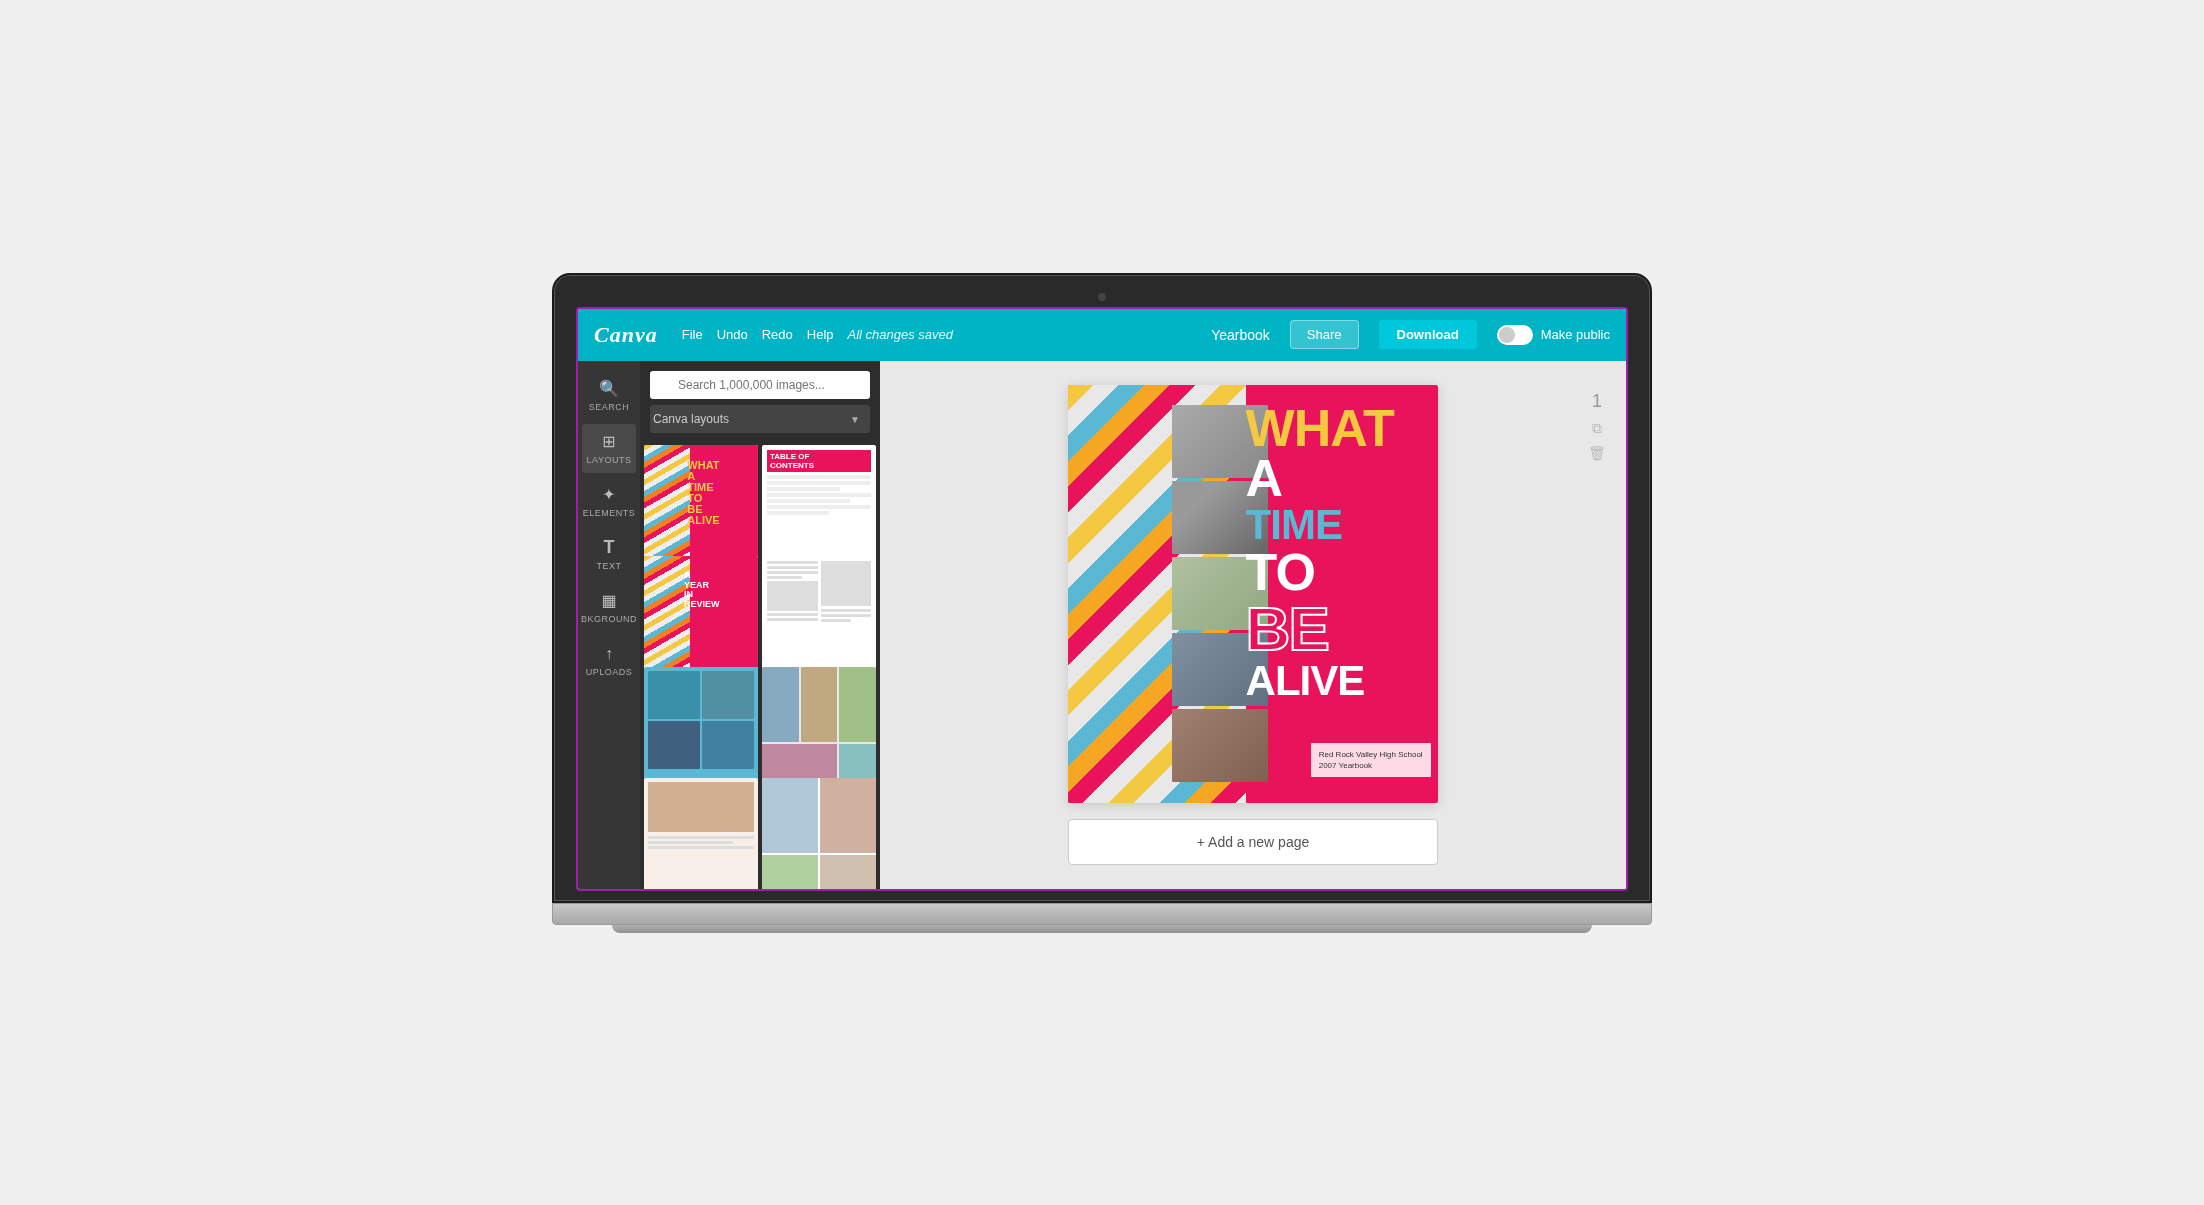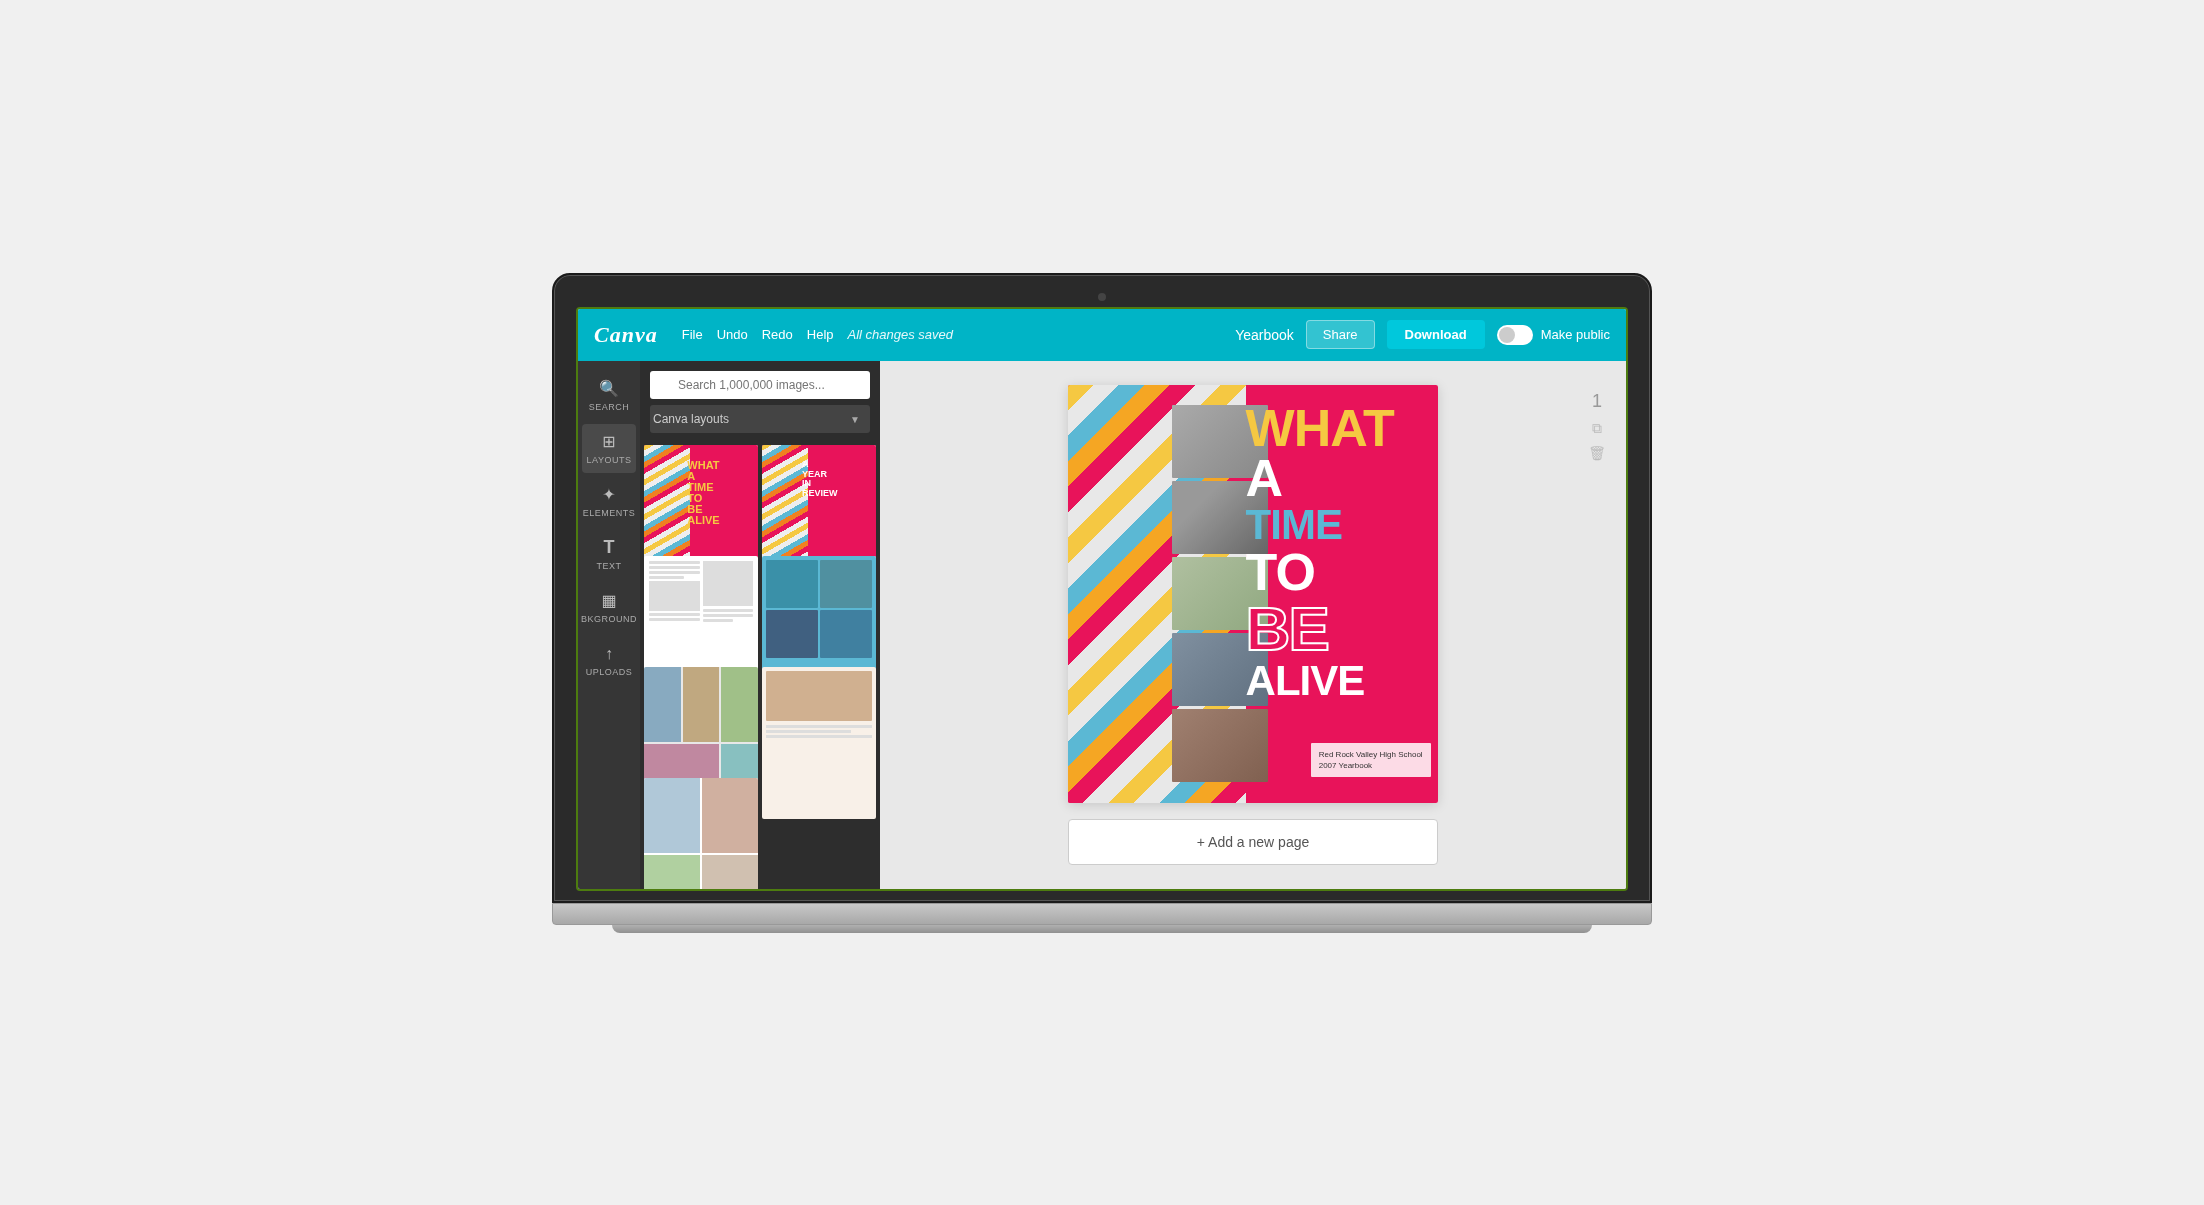--- a/index.html
+++ b/index.html
@@ -22,21 +22,21 @@
       border-radius: 18px 18px 0 0;
       padding: 18px 22px 10px 22px;
       border: 2px solid #1a1a1a;
       box-shadow: 0 0 0 1px #555 inset;
     }
 
     .laptop-screen {
       background: #fff;
       border-radius: 4px;
       overflow: hidden;
-      border: 2px solid #4d7c0f;
+      border: 2px solid #a21caf;
       position: relative;
     }
 
     .laptop-webcam {
       width: 8px;
       height: 8px;
       background: #444;
       border-radius: 50%;
       margin: 0 auto 6px auto;
     }
@@ -99,21 +99,21 @@
     .header-nav span.italic {
       font-style: italic;
       opacity: 0.9;
     }
 
     .header-spacer { flex: 1; }
 
     .header-right {
       display: flex;
       align-items: center;
-      gap: 12px;
+      gap: 20px;
       justify-content: flex-end;
     }
 
     .header-title {
       color: white;
       font-size: 14px;
       font-weight: 500;
     }
 
     .btn-share {
@@ -611,20 +611,33 @@
             <div class="layouts-grid">
 
               <div class="layout-thumb">
                 <div class="yearbook-thumb-1">
                   <div class="yt1-stripe"></div>
                   <div class="yt1-text">WHAT<br>A<br>TIME<br>TO<br>BE<br>ALIVE</div>
                 </div>
                 <div class="free-badge">FREE</div>
               </div>
 
+              <div class="layout-thumb">
+                <div class="yearbook-thumb-toc">
+                  <div class="ytoc-header">TABLE OF<br>CONTENTS</div>
+                  <div class="ytoc-line"></div>
+                  <div class="ytoc-line"></div>
+                  <div class="ytoc-line" style="width:70%"></div>
+                  <div class="ytoc-line"></div>
+                  <div class="ytoc-line" style="width:80%"></div>
+                  <div class="ytoc-line"></div>
+                  <div class="ytoc-line" style="width:60%"></div>
+                </div>
+                <div class="free-badge">FREE</div>
+              </div>
 
               <div class="layout-thumb">
                 <div class="yearbook-thumb-review">
                   <div class="yr-stripe"></div>
                   <div class="yr-text">A<br>YEAR<br>IN<br>REVIEW</div>
                 </div>
                 <div class="free-badge">FREE</div>
               </div>
 
               <div class="layout-thumb">

